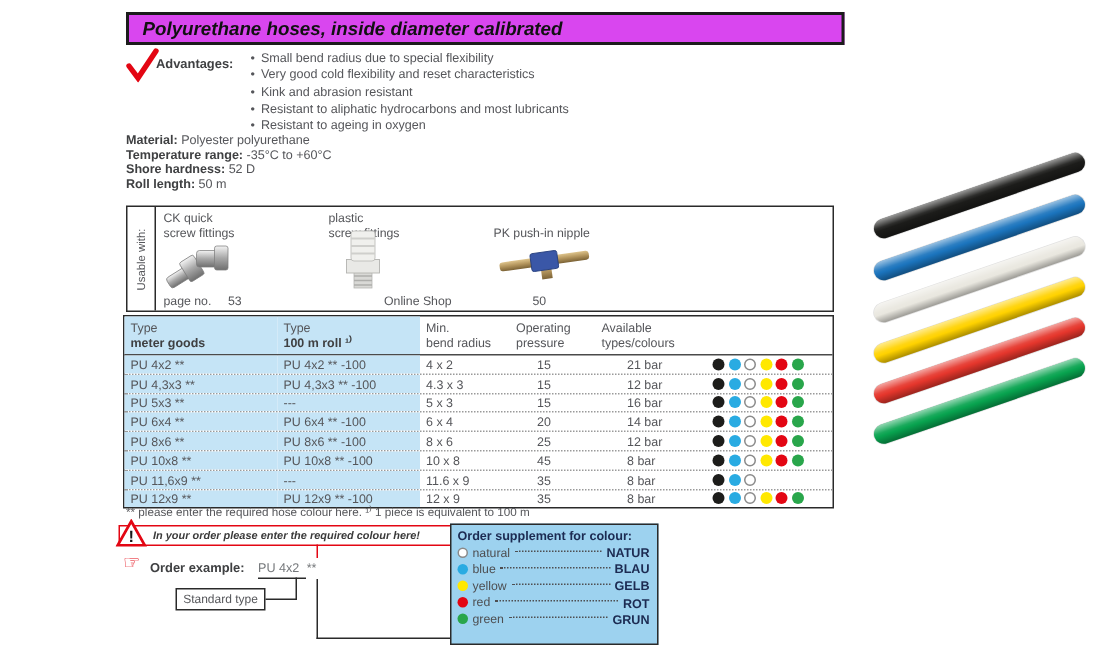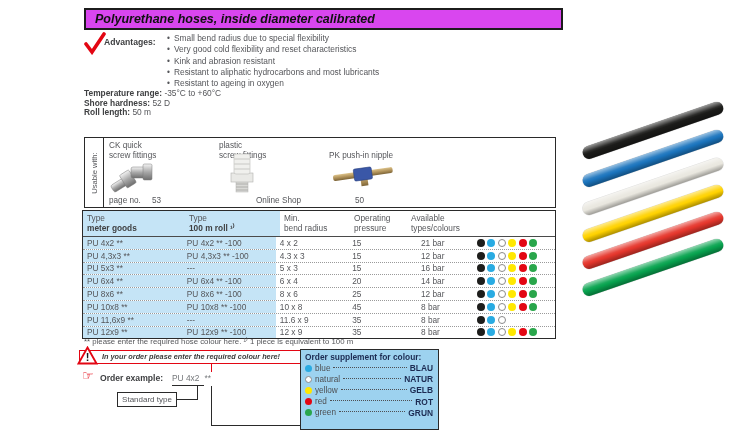--- a/index.html
+++ b/index.html
@@ -35,21 +35,21 @@
   
   .htable { position:absolute; left:82px; top:210px; width:474px; border:1px solid #2a2a2a; box-sizing:border-box; }
   .thead { display:flex; height:25px; border-bottom:1px solid #4a4a4a; }
   .th { display:flex; flex-direction:column; padding:2px 0 0 4px; box-sizing:border-box;
         font-size:8.3px; line-height:10px; color:#55565a; }
   .th .bold { font-weight:bold; color:#3f4042; }
   .trow { display:flex; height:11.8px; }
   .trow + .trow { border-top:1px dotted #9a9a9a; }
   .td { box-sizing:border-box; padding-left:4px; font-size:8.3px; display:flex; align-items:center; height:100%;
         white-space:nowrap; overflow:hidden; }
-  .w1 { width:102px; } .w2 { width:95px; } .w3 { width:74px; } .w4 { width:60px; } .w5 { width:57px;margin-left:10px; } .w6 { width:84px; }
+  .w1 { width:102px; } .w2 { width:95px; } .w3 { width:74px; } .w4 { width:60px; } .w5 { width:57px; } .w6 { width:84px; }
   .bluebg { background:#c5e4f6; }
   .dotset { display:flex; align-items:center; }
   .dot { width:8px; height:8px; border-radius:50%; margin-right:2.5px; background:var(--c); box-sizing:border-box; flex:none; }
   .dot.natural { background:#fff; border:1px solid #8a8a8a; }
 
   
   .footnote { position:absolute; left:84px; top:336px; font-size:7.8px; color:#55565a; white-space:nowrap; }
 
   
   .warn-box { position:absolute; left:79px; top:350px; width:220px; height:12px; border:1px solid #e30613; }
@@ -119,20 +119,24 @@
         <span class="b">•</span>
         <span>Resistant to aliphatic hydrocarbons and most lubricants</span>
       </div>
       <div class="adv-item">
         <span class="b">•</span>
         <span>Resistant to ageing in oxygen</span>
       </div>
     </div>
 
   <div class="specs">
+    <div class="spec-line">
+      <span class="spec-label">Material:</span>
+      <span>Polyester polyurethane</span>
+    </div>
     <div class="spec-line">
       <span class="spec-label">Temperature range:</span>
       <span>-35°C to +60°C</span>
     </div>
     <div class="spec-line">
       <span class="spec-label">Shore hardness:</span>
       <span>52 D</span>
     </div>
     <div class="spec-line">
       <span class="spec-label">Roll length:</span>
@@ -387,30 +391,30 @@
   <div class="ln" style="left:172px; top:385px; width:32px; height:1px;"></div>
   <div class="ln" style="left:197px; top:385px; width:1px; height:15px;"></div>
   <div class="ln" style="left:177px; top:399px; width:21px; height:1px;"></div>
   <div class="ln" style="left:211px; top:386px; width:1px; height:40px;"></div>
   <div class="ln" style="left:211px; top:425px; width:90px; height:1px;"></div>
 
   <div class="legend-box">
     <div class="legend-title">Order supplement for colour:</div>
     <div id="legend-rows">
         <div class="legend-row">
+          <span class="dot natural"></span>
+          <span class="legend-name">natural</span>
+          <span class="leader"></span>
+          <span class="legend-code">NATUR</span>
+        </div>
+        <div class="legend-row">
           <span class="dot" style="--c: #29abe2;"></span>
           <span class="legend-name">blue</span>
           <span class="leader"></span>
           <span class="legend-code">BLAU</span>
-        </div>
-        <div class="legend-row">
-          <span class="dot natural"></span>
-          <span class="legend-name">natural</span>
-          <span class="leader"></span>
-          <span class="legend-code">NATUR</span>
         </div>
         <div class="legend-row">
           <span class="dot" style="--c: #ffe800;"></span>
           <span class="legend-name">yellow</span>
           <span class="leader"></span>
           <span class="legend-code">GELB</span>
         </div>
         <div class="legend-row">
           <span class="dot" style="--c: #e30613;"></span>
           <span class="legend-name">red</span>

